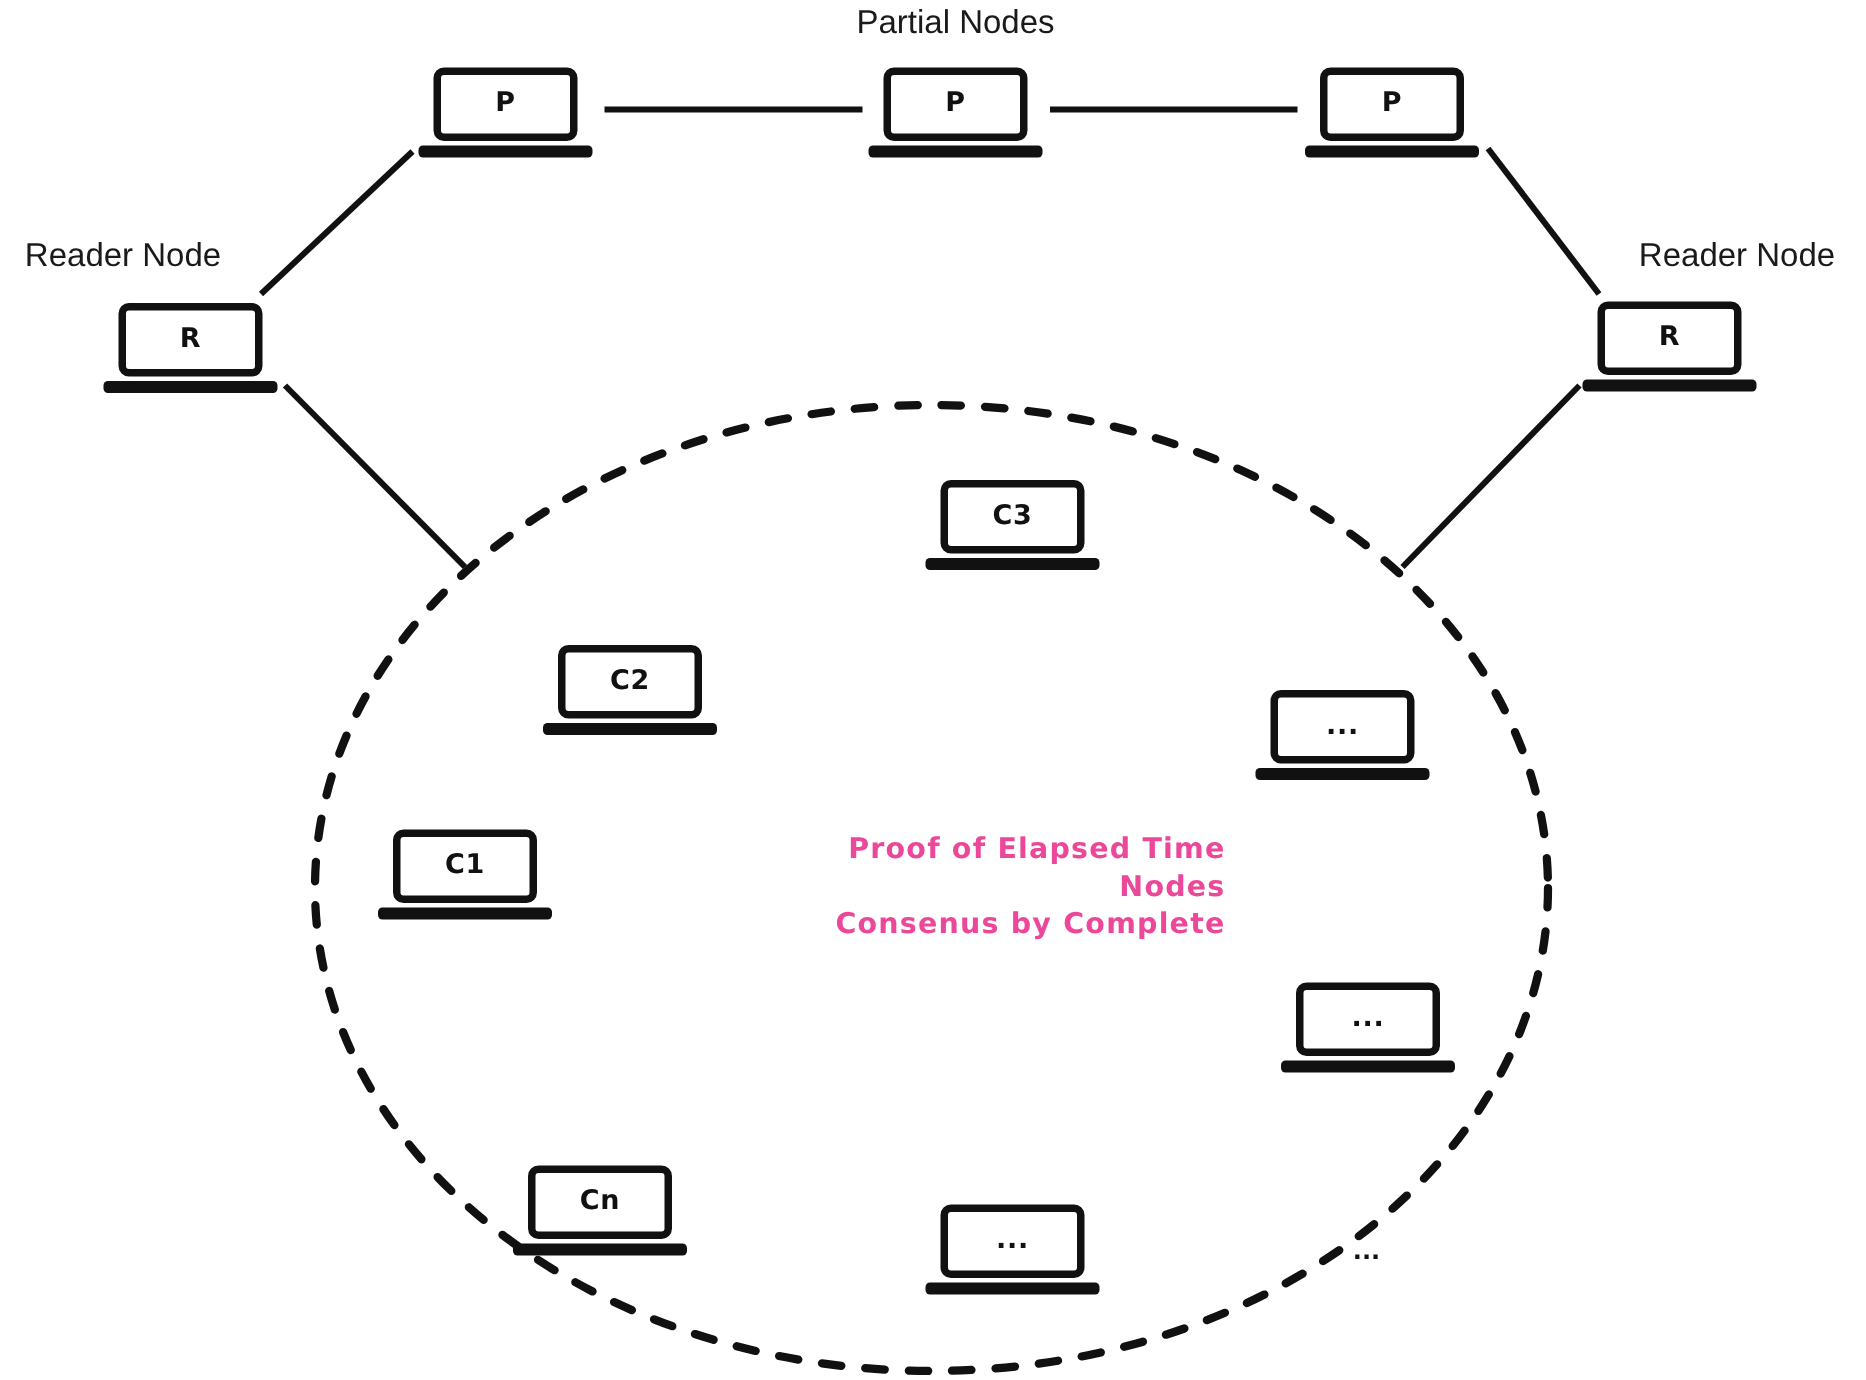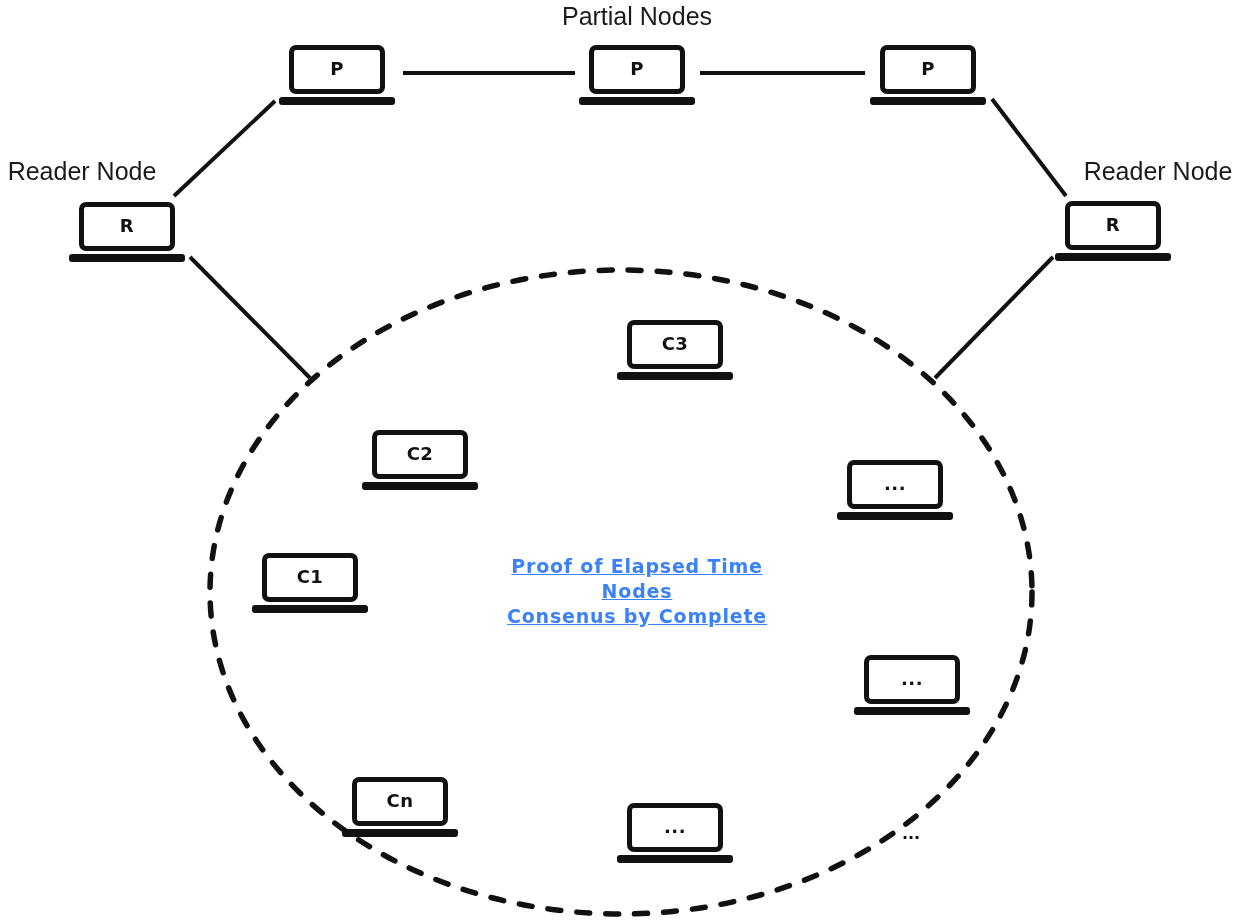--- a/index.html
+++ b/index.html
@@ -48,40 +48,39 @@
     font-weight: bold;
     font-size: 18px;
     line-height: 1;
     letter-spacing: 0.5px;
     color: #111;
     margin-top: -2px;
   }
   .group-label {
     position: absolute;
     transform: translateX(-50%);
-    font-size: 25px;
+    font-size: 22px;
     color: #1a1a1a;
     white-space: nowrap;
     z-index: 2;
   }
   .caption {
     position: absolute;
     left: 637px;
     top: 554px;
     transform: translateX(-50%);
     width: 360px;
-    text-align: center;
+    text-align: right;
     font-family: "DejaVu Sans", sans-serif;
     font-weight: bold;
     font-size: 19px;
     line-height: 25px;
     letter-spacing: 0.8px;
-    color: #3b82f6;
+    color: #ec4899;
     z-index: 2;
-    text-decoration: underline;
   }
   .outer-dots {
     position: absolute;
     left: 911px;
     top: 824px;
     transform: translateX(-50%);
     font-family: "DejaVu Sans", sans-serif;
     font-weight: bold;
     font-size: 16px;
     color: #111;

